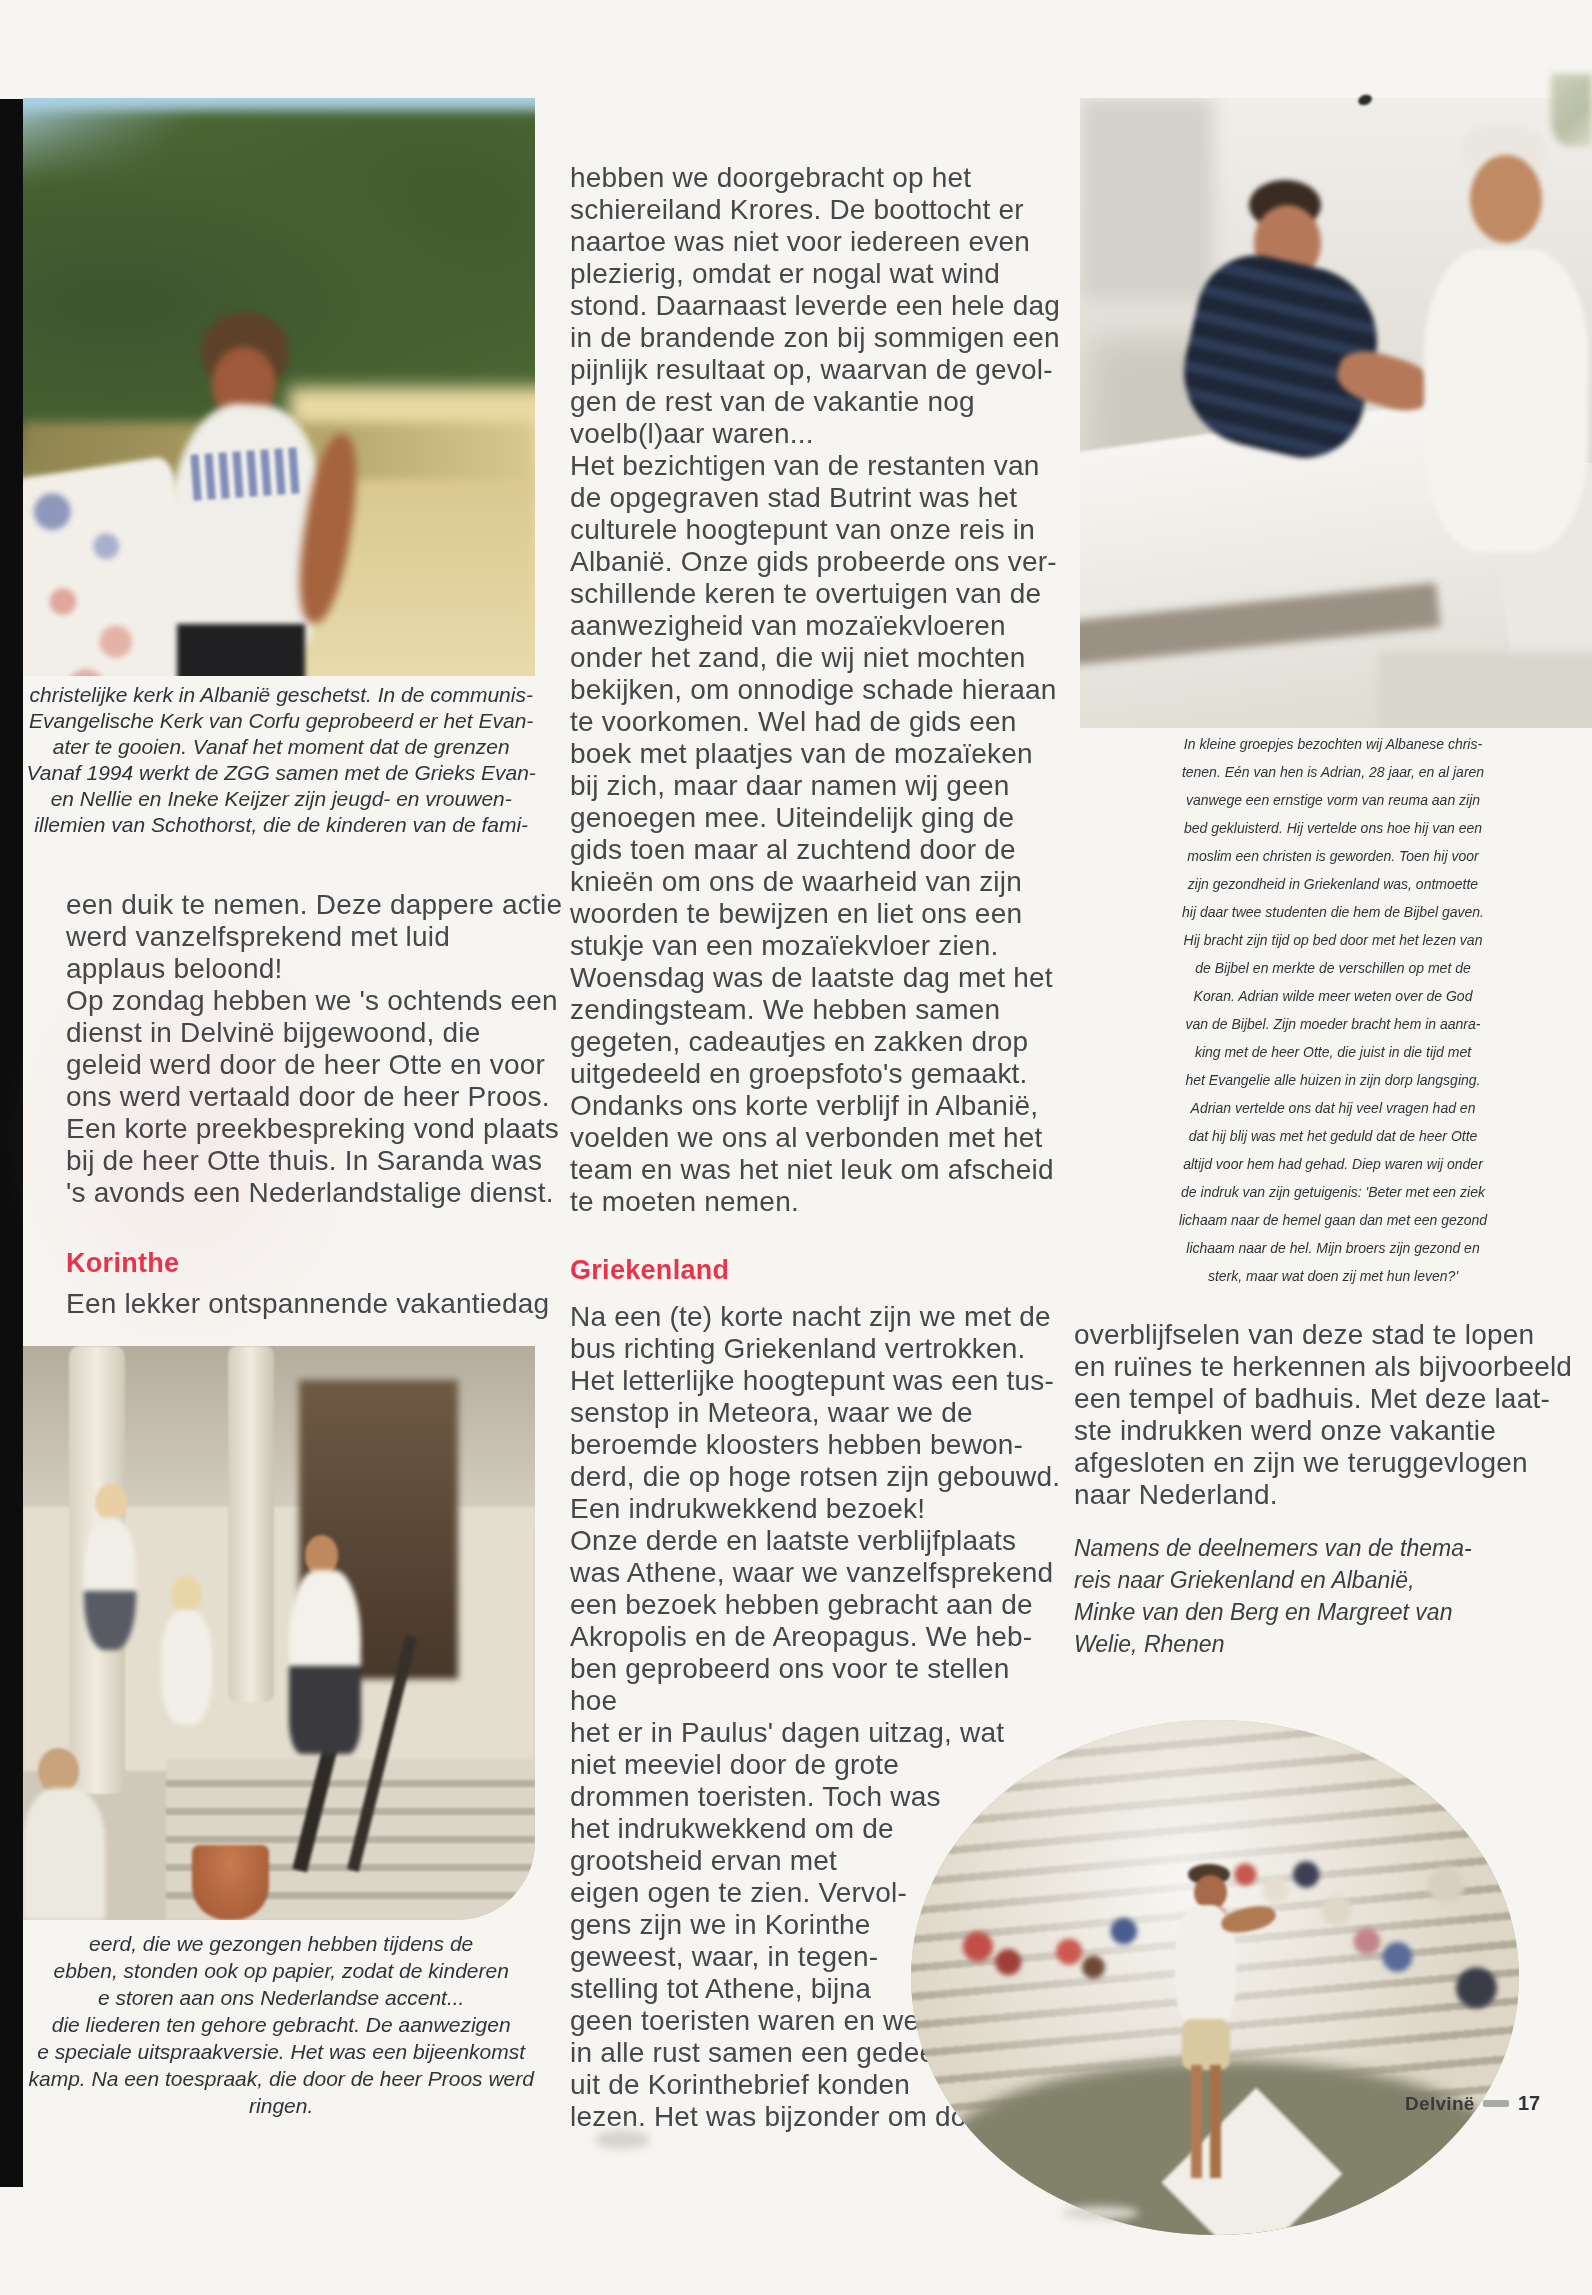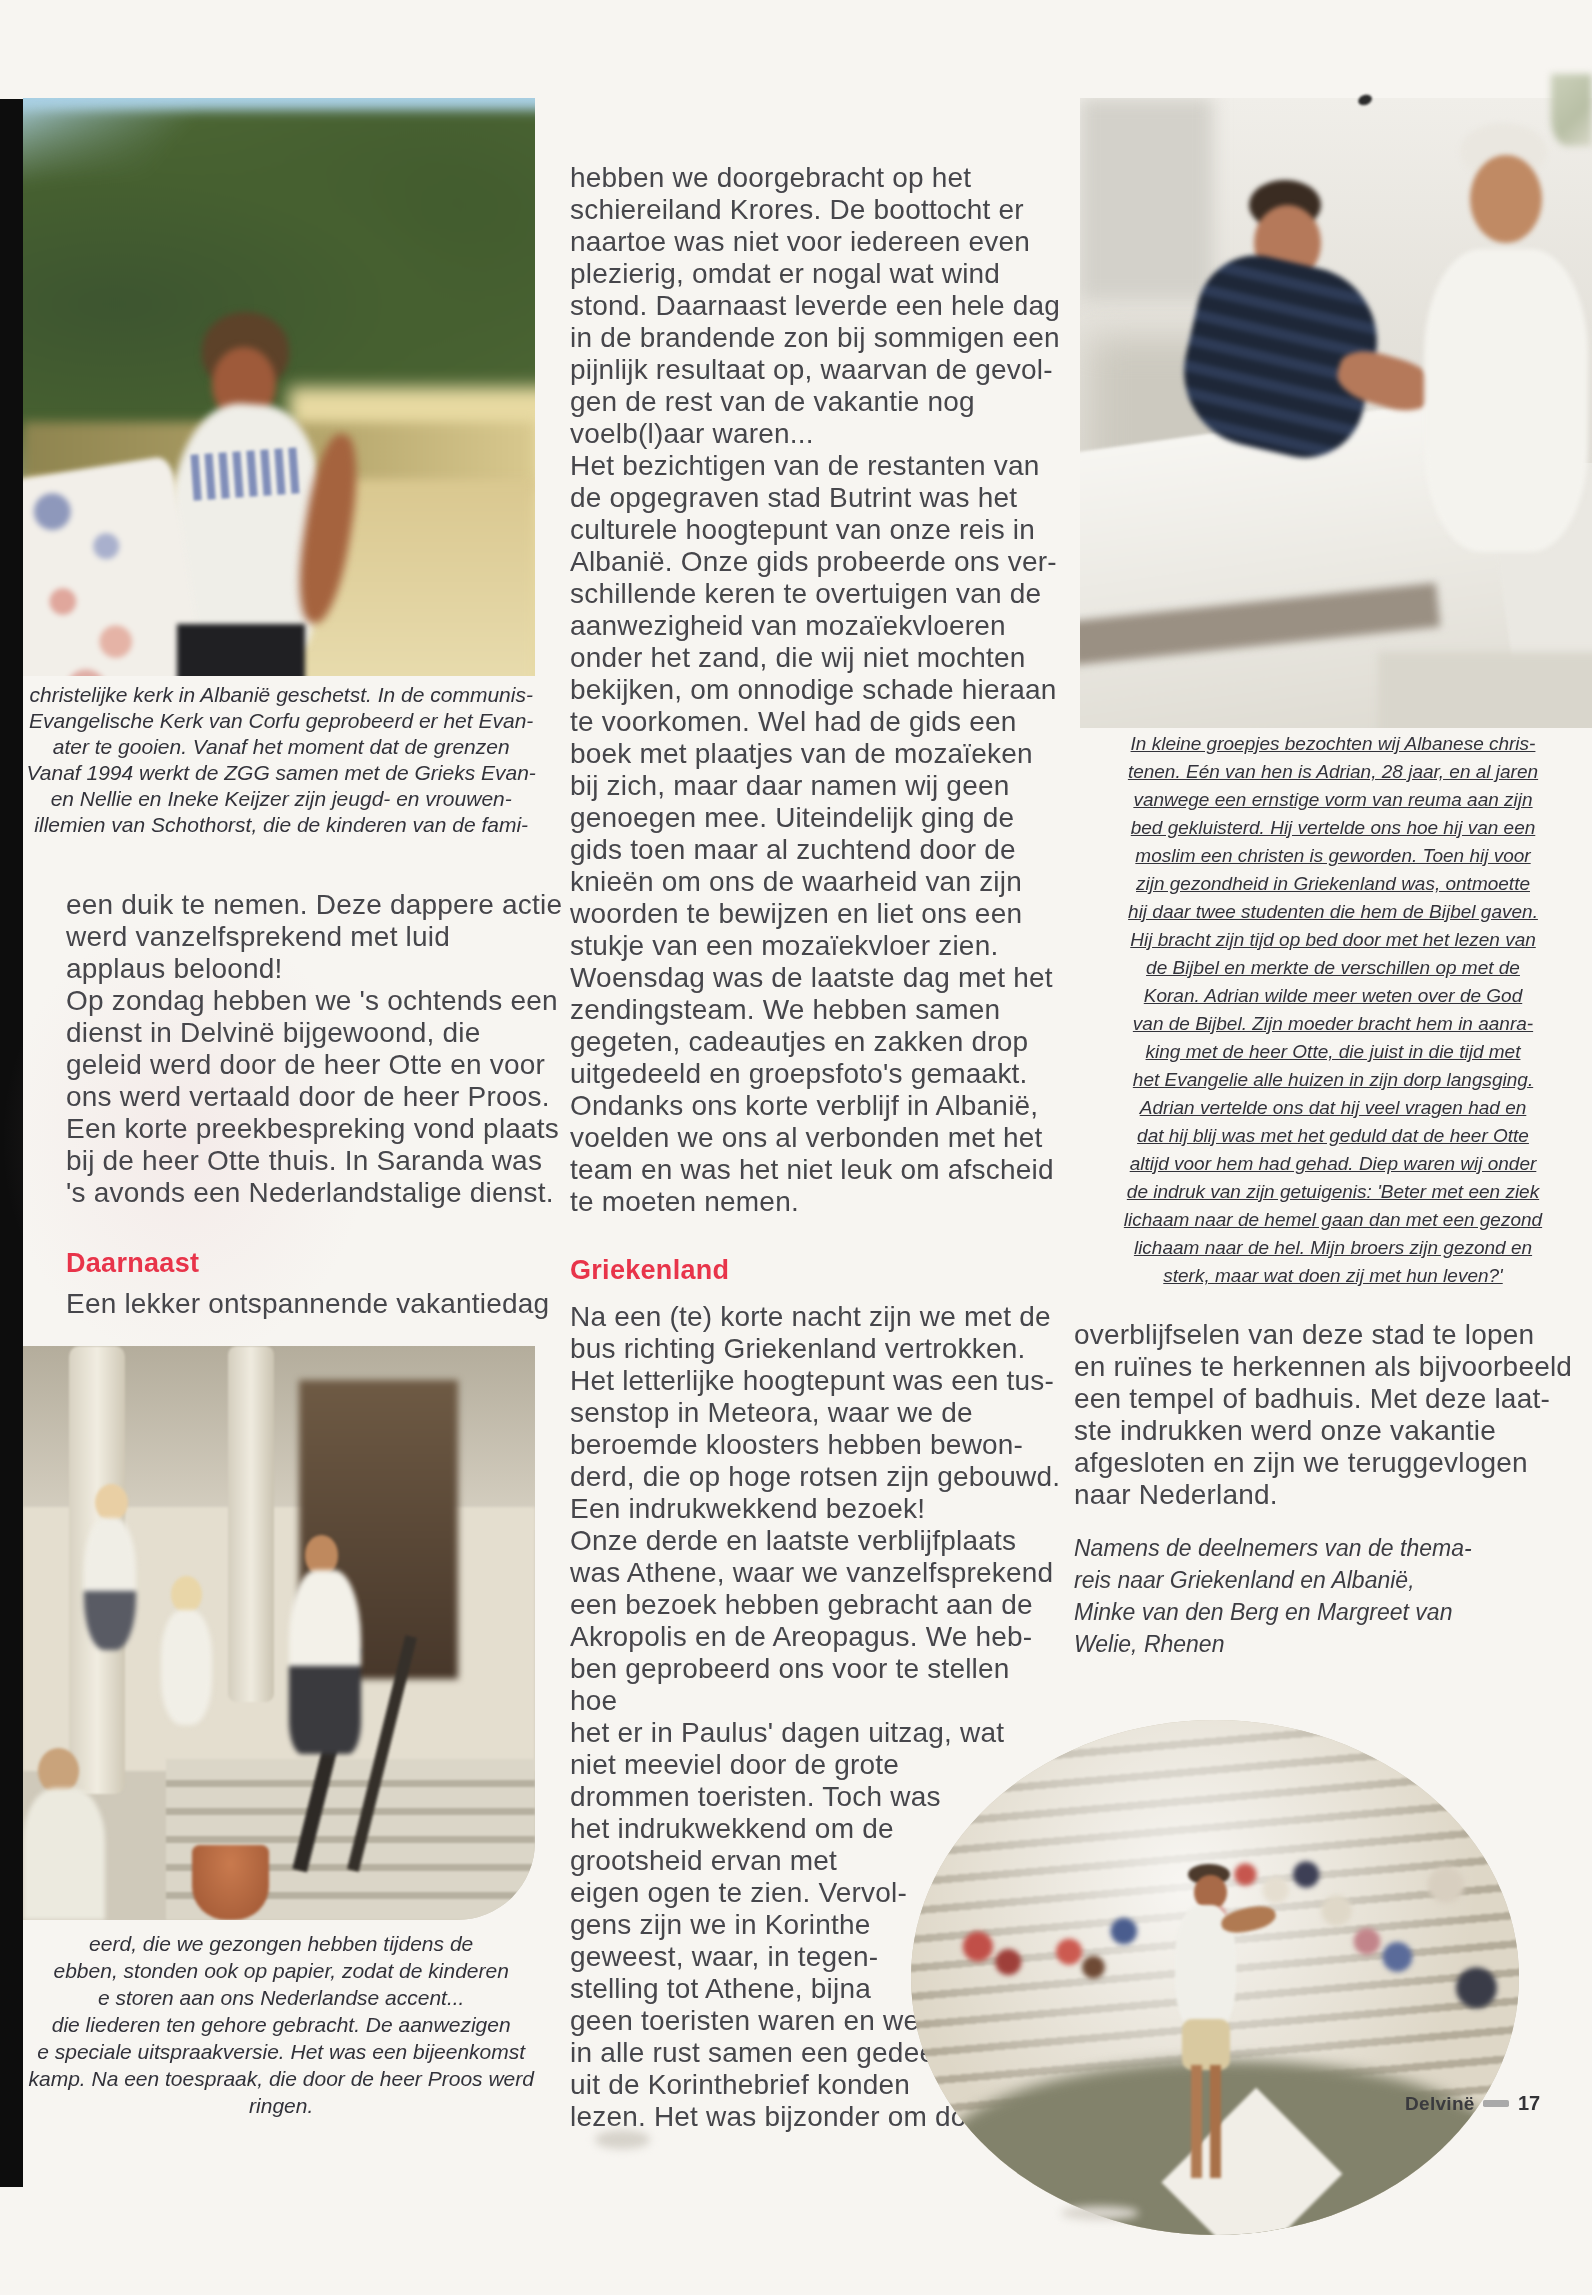--- a/index.html
+++ b/index.html
@@ -4,21 +4,21 @@
 <style>
   html,body{margin:0;padding:0;background:#e9e7e2;}
   .page{position:relative;width:1592px;height:2295px;background:#f7f5f1;overflow:hidden;
         font-family:"Liberation Sans",sans-serif;color:#45454a;}
   .abs{position:absolute;}
   .lines{white-space:pre-line;}
   .body-text{font-size:28px;line-height:32px;color:#46464b;letter-spacing:0.2px;}
   .caption{font-style:italic;color:#32323a;text-align:center;}
   .cap-left{font-size:21px;line-height:26px;}
   .cap-left2{font-size:21px;line-height:27px;}
-  .cap-right{font-size:19px;line-height:28px;text-decoration:underline;}
+  .cap-right{font-size:14px;line-height:28px;}
   .signature{font-style:italic;font-size:23px;line-height:32px;color:#3c3c42;}
   .red-heading{margin:0;font-size:27px;font-weight:bold;color:#e8344a;letter-spacing:0.3px;}
   .photo{position:absolute;overflow:hidden;}
   .photo>div{position:absolute;}
   
   .left-bar{left:0;top:99px;width:23px;height:2088px;background:#0d0d0d;}
   
   .photo1{left:23px;top:98px;width:512px;height:578px;background:#aeb694;}
   .p1-sky{left:0;top:0;width:100%;height:26%;background:linear-gradient(180deg,#a9d0e4,#cfe3e9);}
   .p1-hill{left:38%;top:13%;width:75%;height:16%;background:#e4dfd0;border-radius:50%;filter:blur(10.4px);}
@@ -156,21 +156,21 @@
 werd vanzelfsprekend met luid
 applaus beloond!
 Op zondag hebben we 's ochtends een
 dienst in Delvinë bijgewoond, die
 geleid werd door de heer Otte en voor
 ons werd vertaald door de heer Proos.
 Een korte preekbespreking vond plaats
 bij de heer Otte thuis. In Saranda was
 's avonds een Nederlandstalige dienst.</div>
 
-  <h2 class="abs red-heading" style="left:66px;top:1248px;">Daarnaast</h2>
+  <h2 class="abs red-heading" style="left:66px;top:1248px;">Korinthe</h2>
 
   <div class="abs body-text lines" style="left:66px;top:1288px;width:518px;">Een lekker ontspannende vakantiedag</div>
 
   <div class="photo photo2">
     <div class="p2-upper"></div>
     <div class="p2-wall"></div>
     <div class="p2-door"></div>
     <div class="p2-col1"></div>
     <div class="p2-col2"></div>
     <div class="p2-steps"></div>

